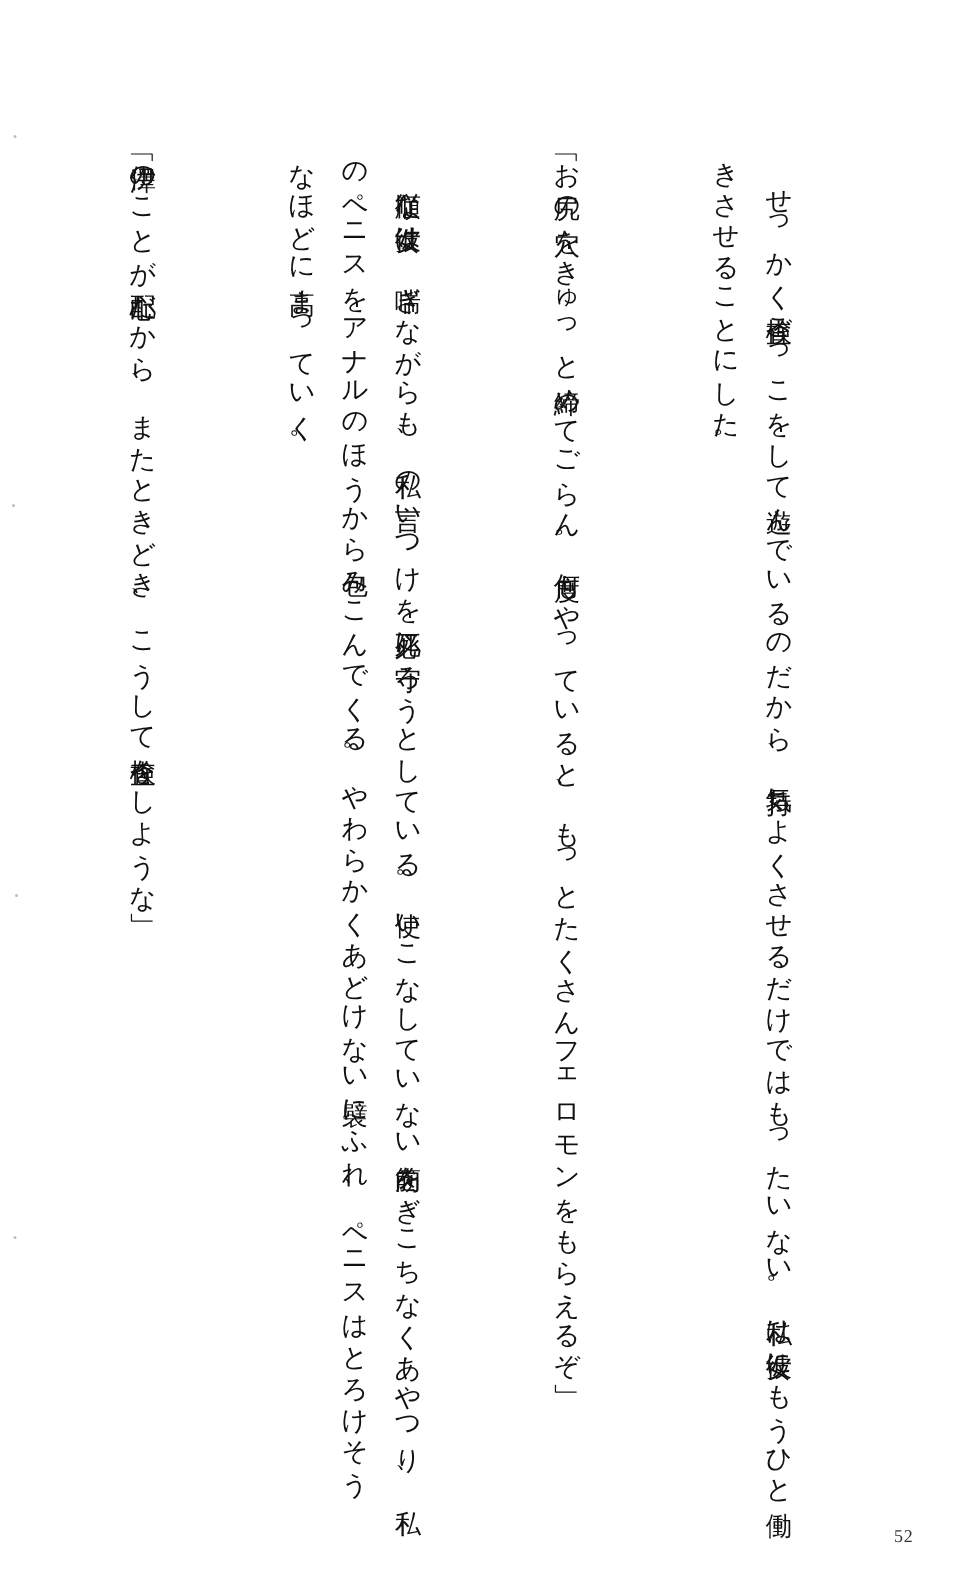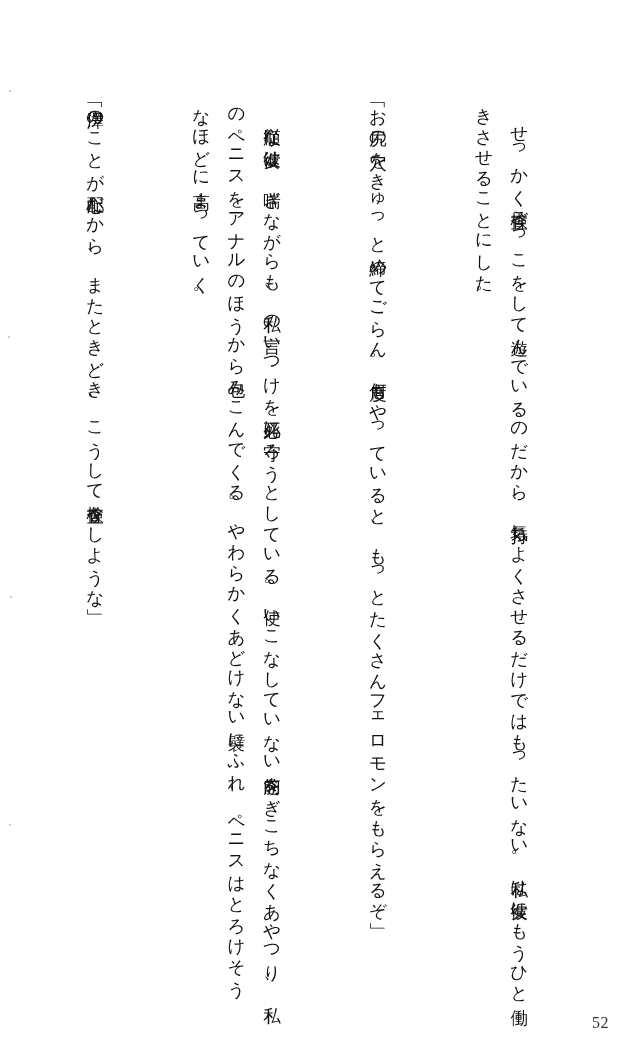--- a/index.html
+++ b/index.html
@@ -48,21 +48,21 @@
   }
 
   .indent {
     text-indent: 1em;
   }
 
   #page-number {
     position: absolute;
     right: 34px;
     bottom: 18px;
-    font-size: 16px;
+    font-size: 12px;
     color: #333333;
     font-family: "Liberation Serif", "DejaVu Serif", serif;
     letter-spacing: 0.5px;
   }
 
   
   .speckle {
     position: absolute;
     background: #bdbdbd;
     border-radius: 50%;

